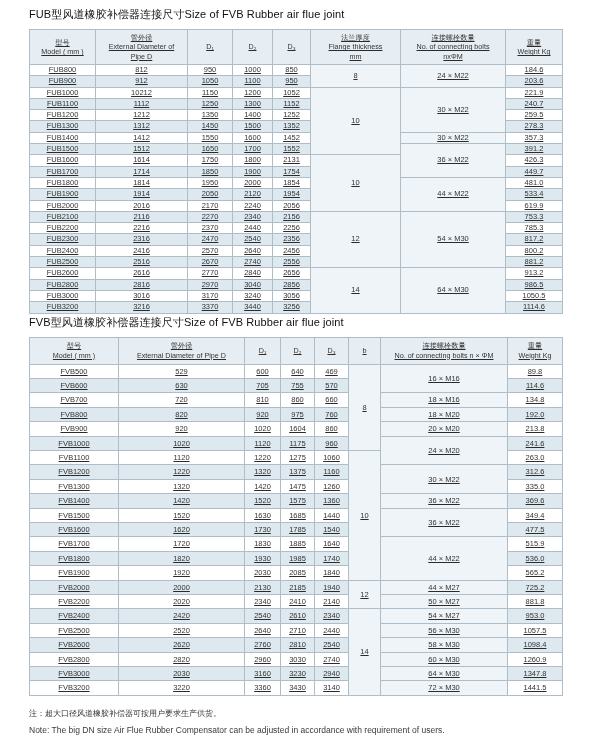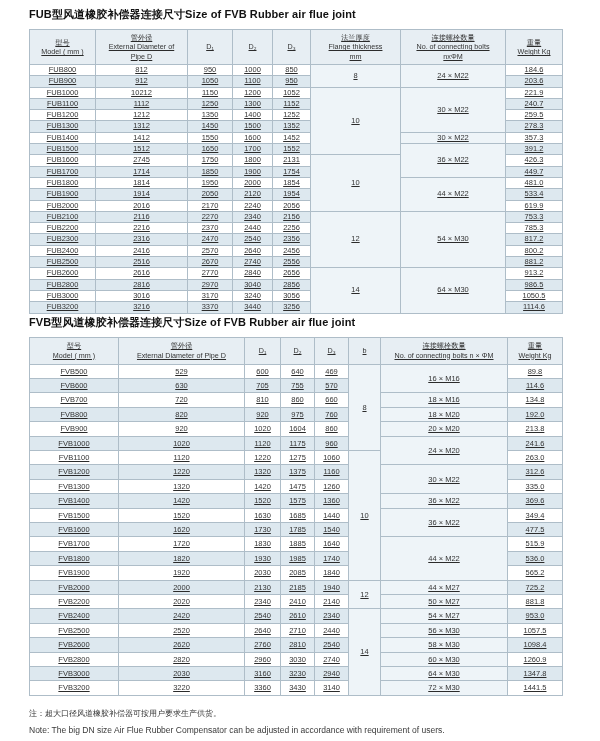--- a/index.html
+++ b/index.html
@@ -3,21 +3,21 @@
 <meta charset="utf-8">
 <style>
   html,body{margin:0;padding:0;}
   body{
     width:600px;height:741px;background:#ffffff;
     font-family:"Liberation Sans","DejaVu Sans",sans-serif;
     color:#2b2b2b;overflow:hidden;
   }
   .sheet{padding:7px 0 0 29px;width:533px;}
   .tbl-title{
-    font-size:11px;font-weight:bold;color:#111;
+    font-size:11px;font-weight:normal;color:#111;
     margin:0 0 7px 0;letter-spacing:0.1px;white-space:nowrap;
   }
   .title2{margin-top:1px;}
   table{
     table-layout:fixed;width:533px;border-collapse:collapse;
     border:1px solid #8796a2;
     text-decoration:underline;
   }
   th,td{
     border:1px solid #aebdc8;text-align:center;vertical-align:middle;
@@ -163,21 +163,21 @@
             <td>FUB1500</td>
             <td>1512</td>
             <td>1650</td>
             <td>1700</td>
             <td>1552</td>
             <td rowspan="3" class="merged">36 × M22</td>
             <td>391.2</td>
           </tr>
           <tr>
             <td>FUB1600</td>
-            <td>2745</td>
+            <td>1614</td>
             <td>1750</td>
             <td>1800</td>
             <td>2131</td>
             <td rowspan="5" class="merged">10</td>
             <td>426.3</td>
           </tr>
           <tr class="stripe">
             <td>FUB1700</td>
             <td>1714</td>
             <td>1850</td>

